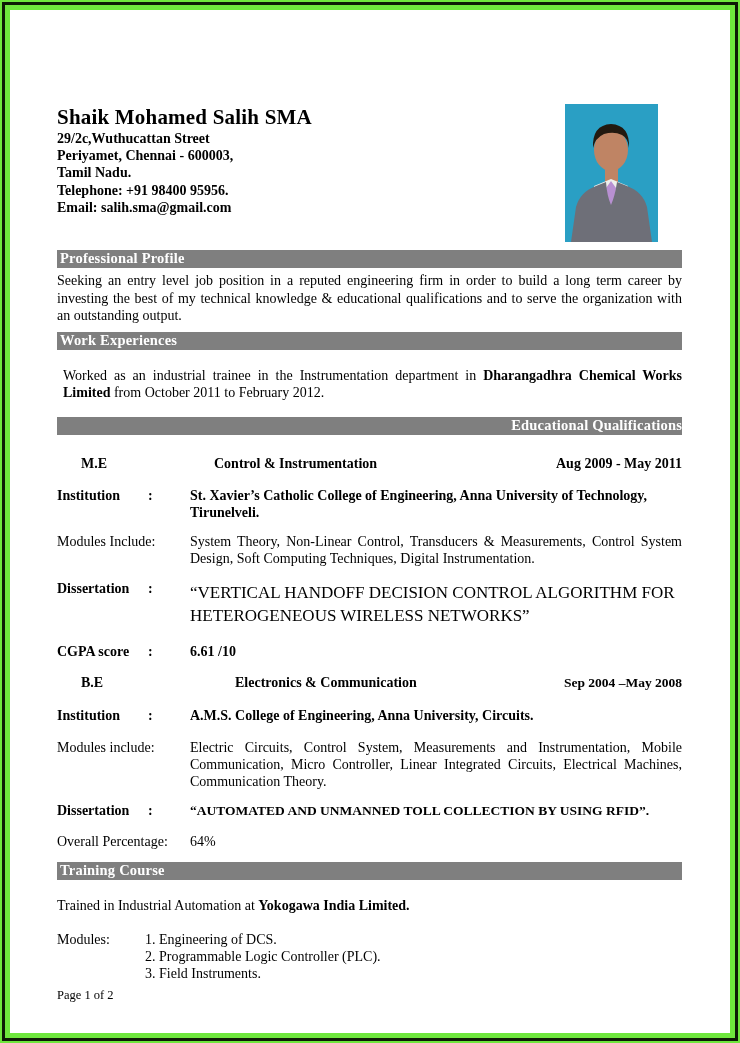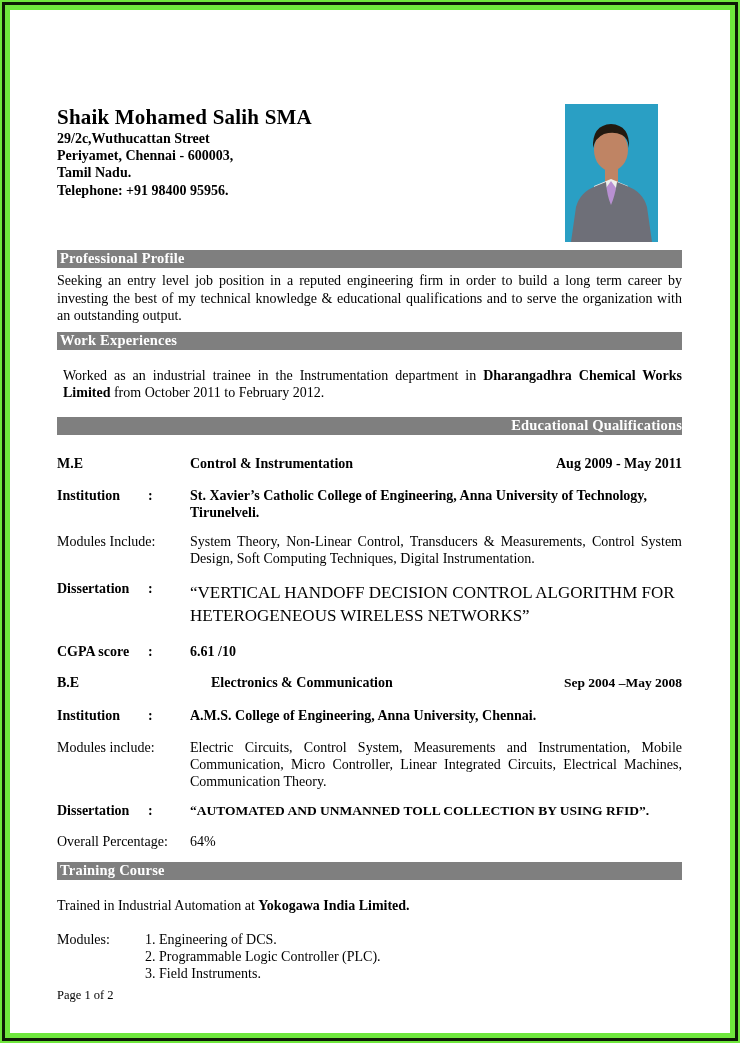--- a/index.html
+++ b/index.html
@@ -78,20 +78,21 @@
   }
   .edu-row .lbl { white-space: nowrap; }
   .edu-row .val { text-align: left; }
   .edu-row .val.just { text-align: justify; }
   .degree-row {
     display: grid;
     grid-template-columns: 133px 1fr auto;
     font-size: 14px;
     font-weight: bold;
     line-height: 17px;
+    margin-left: 24px;
   }
   .bold { font-weight: bold; }
   .small-caps-val {
     font-size: 17px;
     line-height: 23px;
     padding-top: 1px;
   }
   .r-me   { margin-top: 20px; }
   .r-inst { margin-top: 15px; }
   .r-mod  { margin-top: 12px; }
@@ -124,20 +125,21 @@
 <div class="frame-dark">
 <div class="frame-inner">
 <div class="content">
 
   <div class="header">
     <div class="hdr-name">Shaik Mohamed Salih SMA</div>
     <span class="hdr-line">29/2c,Wuthucattan Street</span>
     <span class="hdr-line">Periyamet, Chennai - 600003,</span>
     <span class="hdr-line">Tamil Nadu.</span>
     <span class="hdr-line">Telephone: +91 98400 95956.</span>
+    <span class="hdr-line">Email: salih.sma@gmail.com</span>
 
     <svg class="photo" viewBox="0 0 93 138" aria-hidden="true">
       <rect width="93" height="138" fill="#2a9fc4"></rect>
       <rect x="40" y="58" width="13" height="22" fill="#bf8464"></rect>
       <ellipse cx="46" cy="46" rx="17" ry="21" fill="#bf8464"></ellipse>
       <path d="M28 44 Q27 21 46 20 Q65 21 64 44 Q63 34 57 31 Q49 27 39 30 Q30 34 28 44 Z" fill="#221910"></path>
       <path d="M29 82 L46 75 L63 82 L63 100 L29 100 Z" fill="#eef0ec"></path>
       <path d="M46 77 L41 84 L44 112 L46 122 L49 112 L51 84 Z" fill="#b890d2"></path>
       <path d="M6 138 L11 103 Q15 88 31 82 L41 78 Q42 92 46 101 Q50 92 52 78 L62 82 Q78 88 82 103 L87 138 Z" fill="#6e6f78"></path>
     </svg>
@@ -183,21 +185,21 @@
 
   <div class="degree-row r-be">
     <span>B.E</span>
     <span style="padding-left:5px">Electronics &amp; Communication</span>
     <span style="font-size:13.5px">Sep 2004 –May 2008</span>
   </div>
 
   <div class="edu-row r-inst2">
     <span class="lbl bold">Institution</span>
     <span class="bold">:</span>
-    <div class="val bold">A.M.S. College of Engineering, Anna University, Chennai.</div>
+    <div class="val bold">A.M.S. College of Engineering, Anna University, Circuits.</div>
   </div>
 
   <div class="edu-row r-mod2">
     <span class="lbl">Modules include:</span>
     <span></span>
     <div class="val just">Electric Circuits, Control System, Measurements and Instrumentation, Mobile Communication, Micro Controller, Linear Integrated Circuits, Electrical Machines, Communication Theory.</div>
   </div>
 
   <div class="edu-row r-diss2">
     <span class="lbl bold">Dissertation</span>

